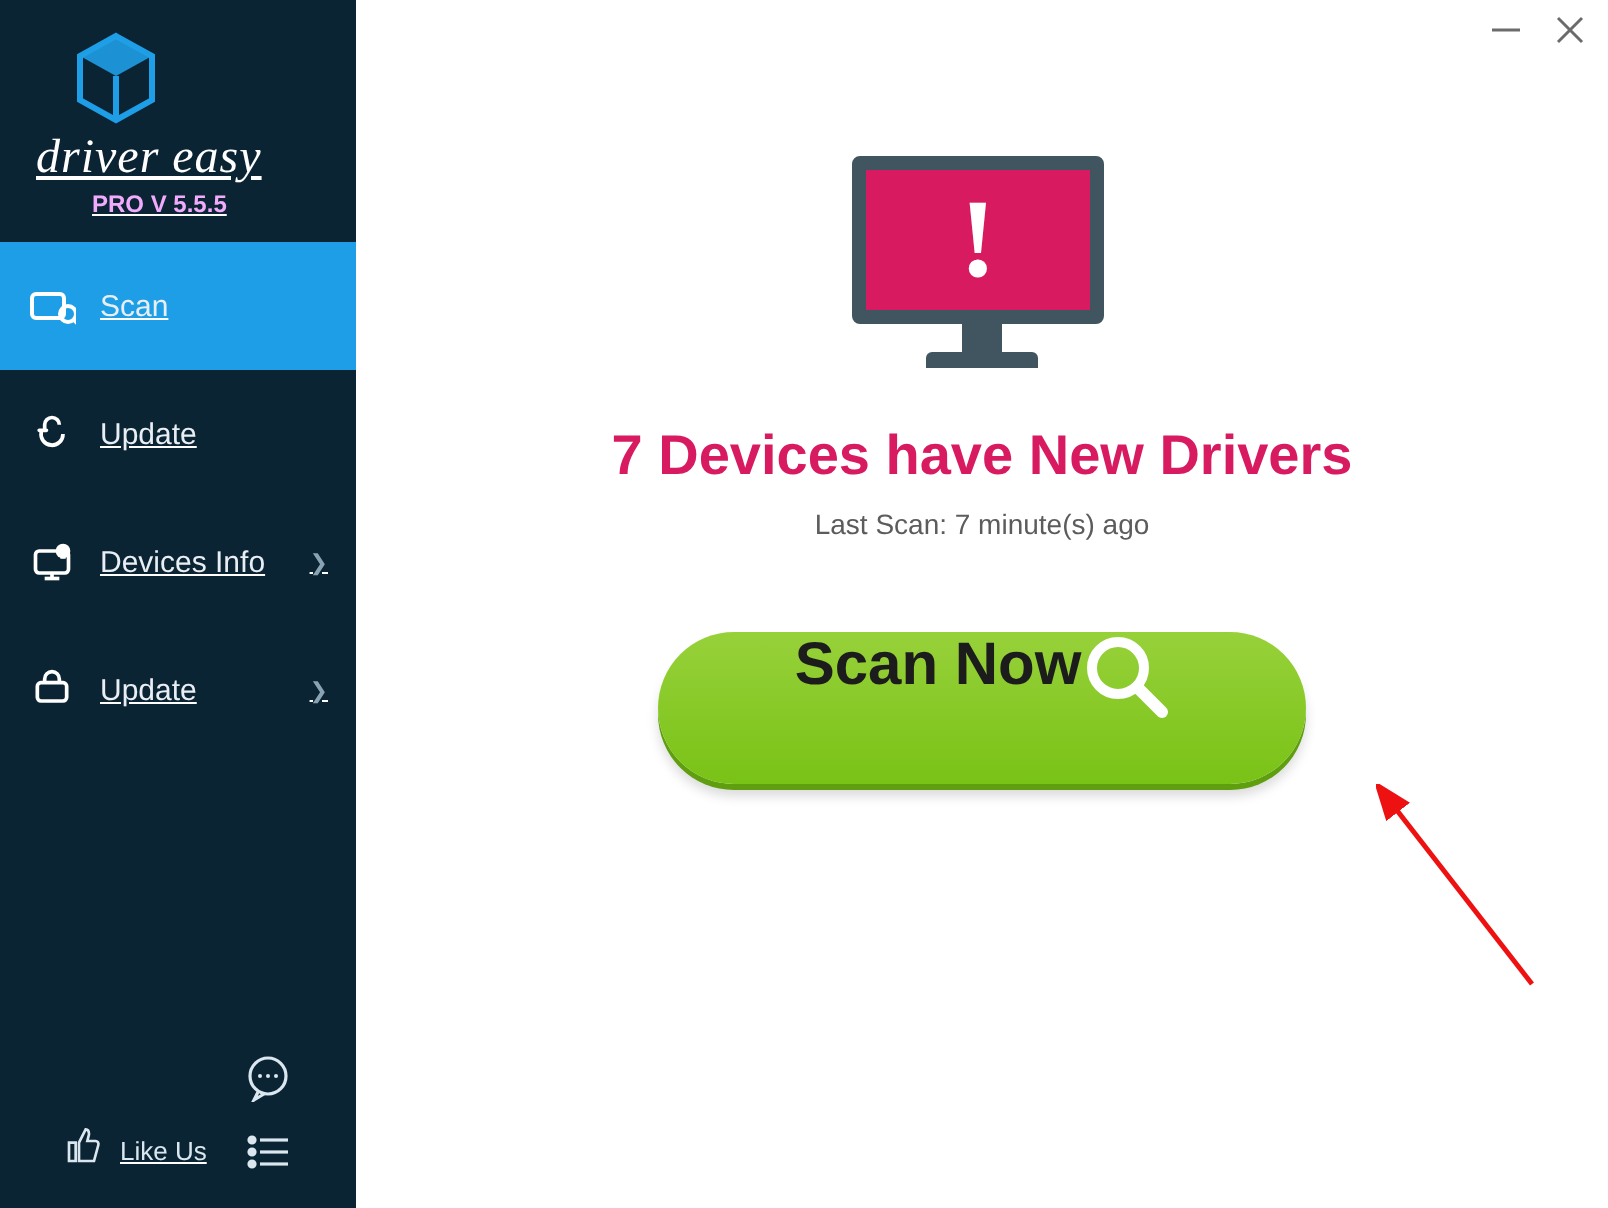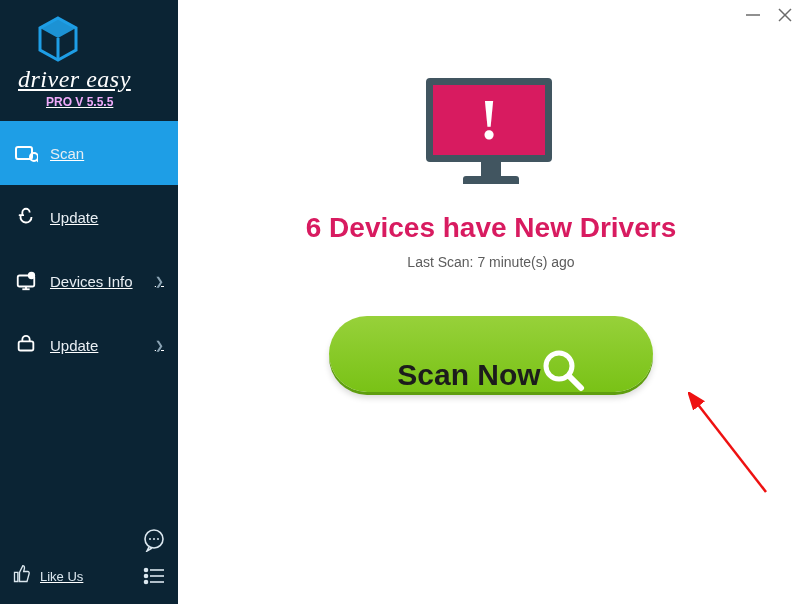--- a/index.html
+++ b/index.html
@@ -66,21 +66,21 @@
     .nav-label {
       font-size: 15px;
       flex: 1;
     }
     .chevron {
       font-size: 11px;
       color: #8aa3b3;
     }
     .sidebar-bottom {
       margin-top: auto;
-      padding: 10px 12px 16px;
+      padding: 10px 32px 16px;
       text-align: right;
     }
     .bottom-icons {
       display: flex;
       justify-content: flex-end;
       gap: 22px;
       margin-bottom: 12px;
     }
     .bottom-icon {
       width: 24px;
@@ -168,21 +168,21 @@
       font-size: 14px;
       margin-top: 10px;
     }
     .scan-btn {
       margin-top: 46px;
       width: 324px;
       height: 76px;
       background: linear-gradient(#97d13a, #79c216);
       border-radius: 40px;
       display: flex;
-      align-items: flex-end;
+      align-items: flex-start;
       justify-content: center;
       cursor: pointer;
       box-shadow: 0 3px 0 #5f9e0f, 0 6px 6px rgba(0,0,0,0.15);
     }
     .scan-btn-label {
       color: #1c1c1c;
       font-size: 30px;
       font-weight: 700;
     }
     .scan-btn-icon {
@@ -309,21 +309,21 @@
   </div>
 
   <div class="monitor">
     <div class="monitor-screen">
       <span class="monitor-exclaim">!</span>
     </div>
     <div class="monitor-stand"></div>
     <div class="monitor-base"></div>
   </div>
 
-  <div class="headline">6 Devices have New Drivers</div>
+  <div class="headline">7 Devices have New Drivers</div>
   <div class="last-scan">Last Scan: 7 minute(s) ago</div>
 
   <div class="scan-btn">
     <span class="scan-btn-label">Scan Now</span>
     <span class="scan-btn-icon">
       <svg viewBox="0 0 44 44" width="44" height="44">
         <circle cx="18" cy="18" r="13" fill="none" stroke="#fff" stroke-width="5"></circle>
         <line x1="28" y1="28" x2="40" y2="40" stroke="#fff" stroke-width="6" stroke-linecap="round"></line>
       </svg>
     </span>

